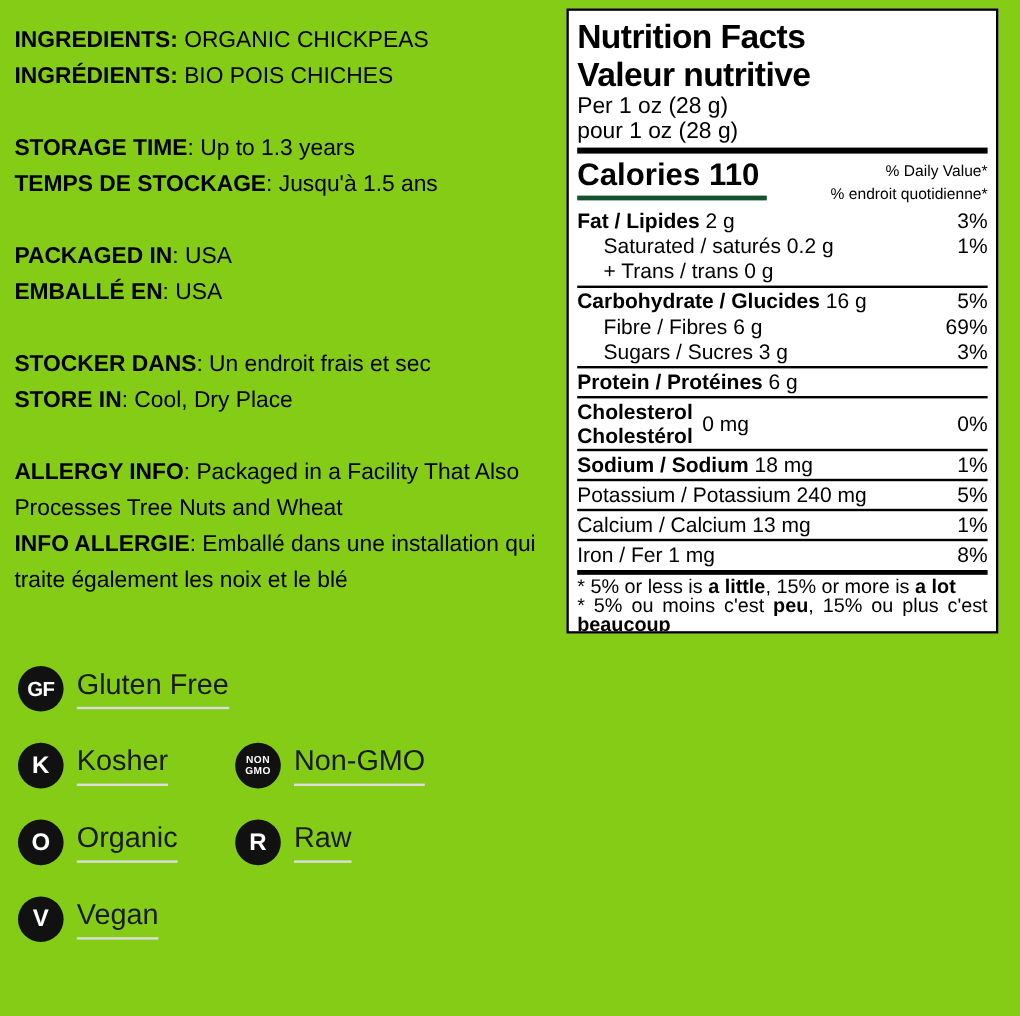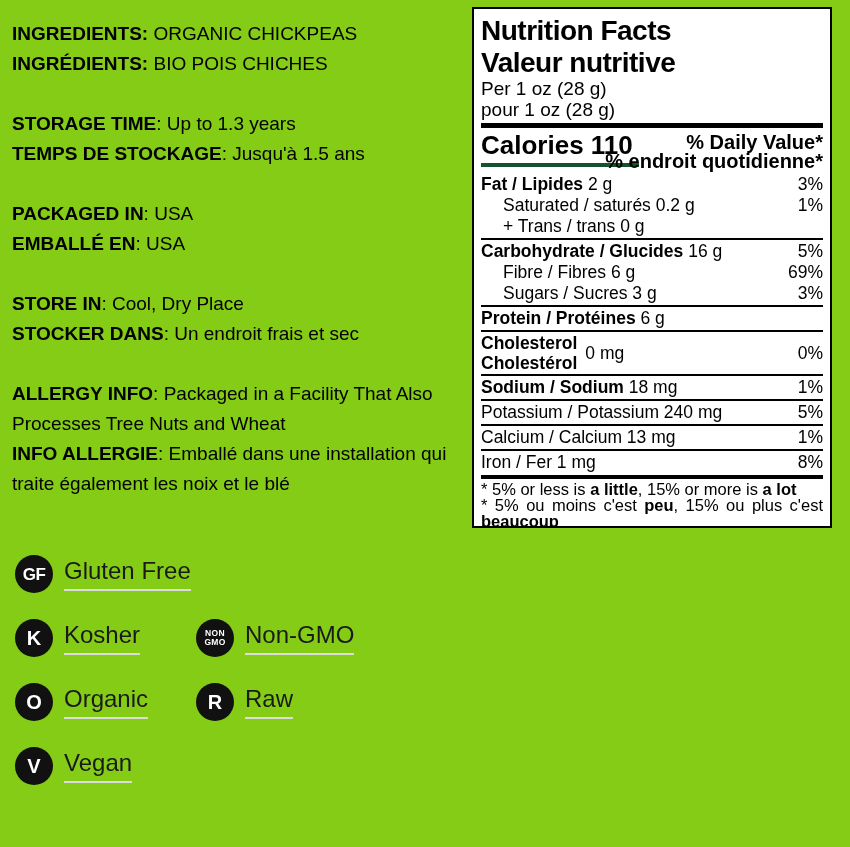--- a/index.html
+++ b/index.html
@@ -20,21 +20,21 @@
       padding:5px 7px 4px 7px;overflow:hidden;}
   .nf-title{font-weight:bold;font-size:28px;line-height:30px;letter-spacing:-0.5px;margin-top:2px;}
   .nf-serving{font-size:19px;line-height:21px;}
   .bar{height:5px;background:#000;margin:3px 0 2px 0;}
   .bar2{height:4px;background:#000;margin:2px 0 2px 0;}
   .sep{height:2px;background:#000;margin:1px 0;}
   .nf-cal{position:relative;height:44px;margin-top:2px;}
   .cal-left{display:inline-block;font-weight:bold;font-size:26px;line-height:30px;
             border-bottom:4px solid #14532d;padding:0 6px 3px 0;}
   .cal-right{position:absolute;right:0;top:3px;text-align:right;
-             font-weight:bold;font-size:20px;line-height:19px;}
+             font-weight:normal;font-size:13px;line-height:19px;}
   .nf-row{display:flex;align-items:baseline;font-size:17.5px;line-height:21px;}
   .nf-row .dv{margin-left:auto;padding-left:6px;}
   .ind{padding-left:22px;}
   .nf-chol{display:flex;font-size:17.5px;line-height:20px;height:40px;}
   .chol-names{font-weight:bold;}
   .chol-amount{align-self:center;margin-left:8px;}
   .nf-chol .dv{margin-left:auto;align-self:center;}
   .fn{font-size:16.5px;line-height:16px;}
   .fn.fr{text-align:justify;}
   .fn b{font-weight:bold;}
@@ -65,22 +65,22 @@
     </div>
     <div class="para">
       <div class="line"><span class="b">STORAGE TIME</span><span>: Up to 1.3 years</span></div>
       <div class="line"><span class="b">TEMPS DE STOCKAGE</span><span>: Jusqu'à 1.5 ans</span></div>
     </div>
     <div class="para">
       <div class="line"><span class="b">PACKAGED IN</span><span>: USA</span></div>
       <div class="line"><span class="b">EMBALLÉ EN</span><span>: USA</span></div>
     </div>
     <div class="para">
+      <div class="line"><span class="b">STOCKER DANS</span><span>: Un endroit frais et sec</span></div>
       <div class="line"><span class="b">STORE IN</span><span>: Cool, Dry Place</span></div>
-      <div class="line"><span class="b">STOCKER DANS</span><span>: Un endroit frais et sec</span></div>
     </div>
     <div class="para allergy">
       <div class="line"><span class="b">ALLERGY INFO</span><span>: Packaged in a Facility That Also Processes Tree Nuts and Wheat</span></div>
       <div class="line"><span class="b">INFO ALLERGIE</span><span>: Emballé dans une installation qui traite également les noix et le blé</span></div>
     </div>
   </div>
 
   <div class="nf">
     <div class="nf-title">Nutrition Facts</div>
     <div class="nf-title">Valeur nutritive</div>

